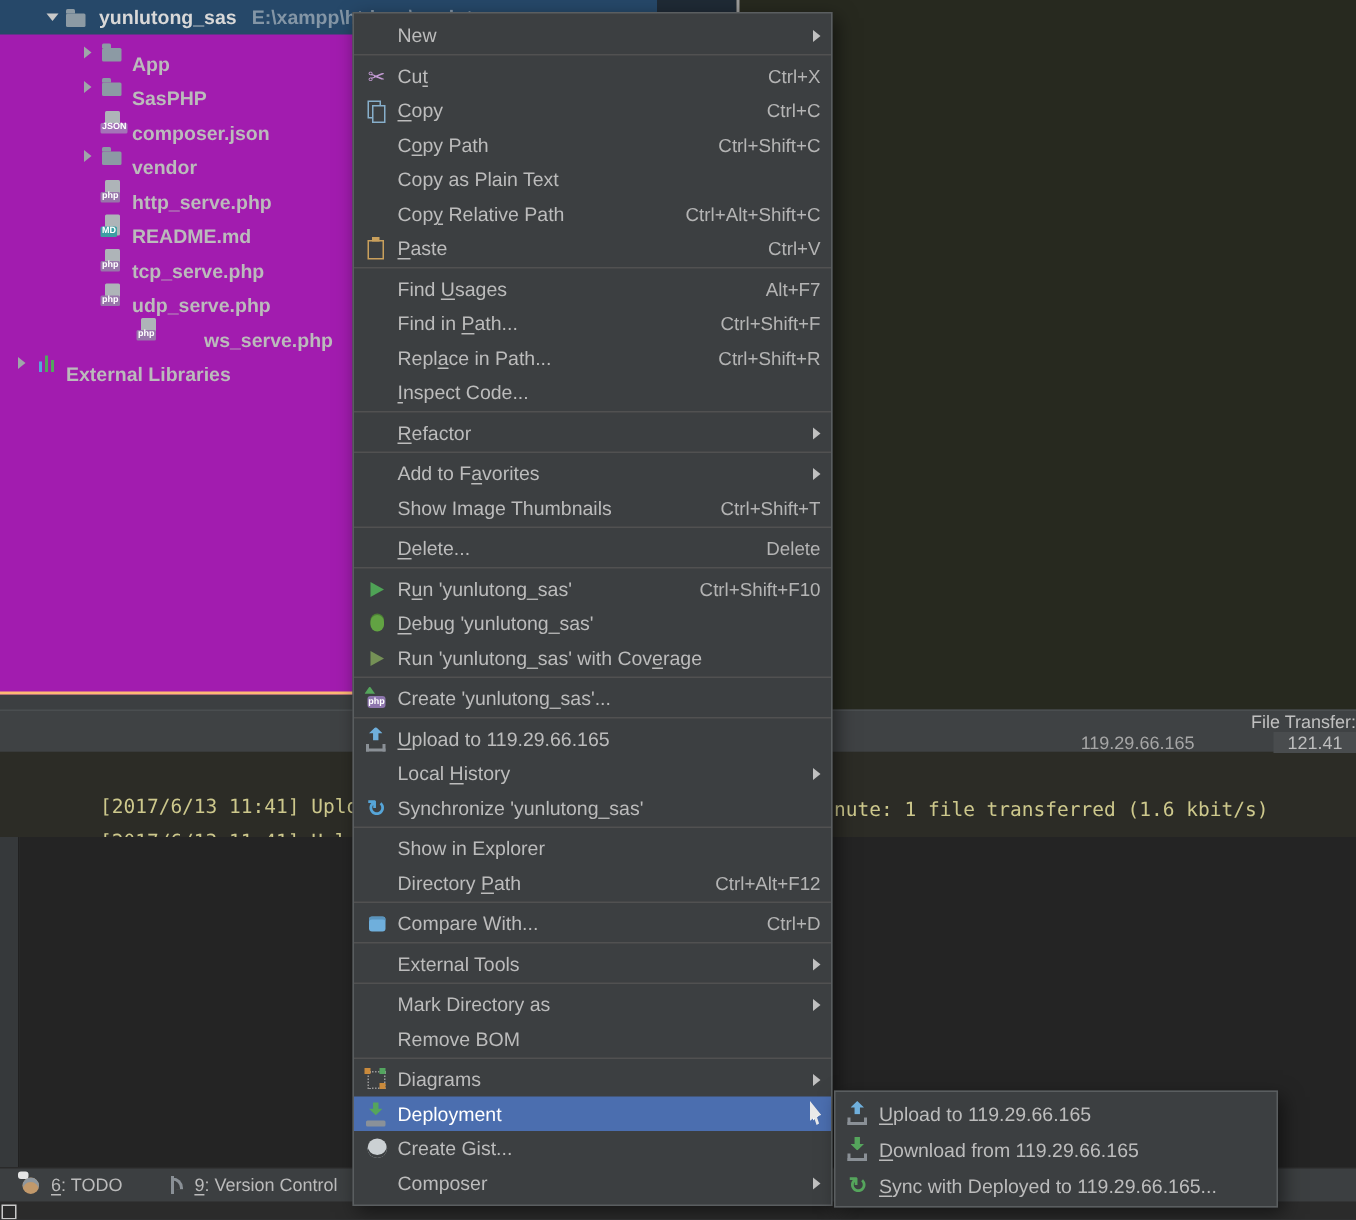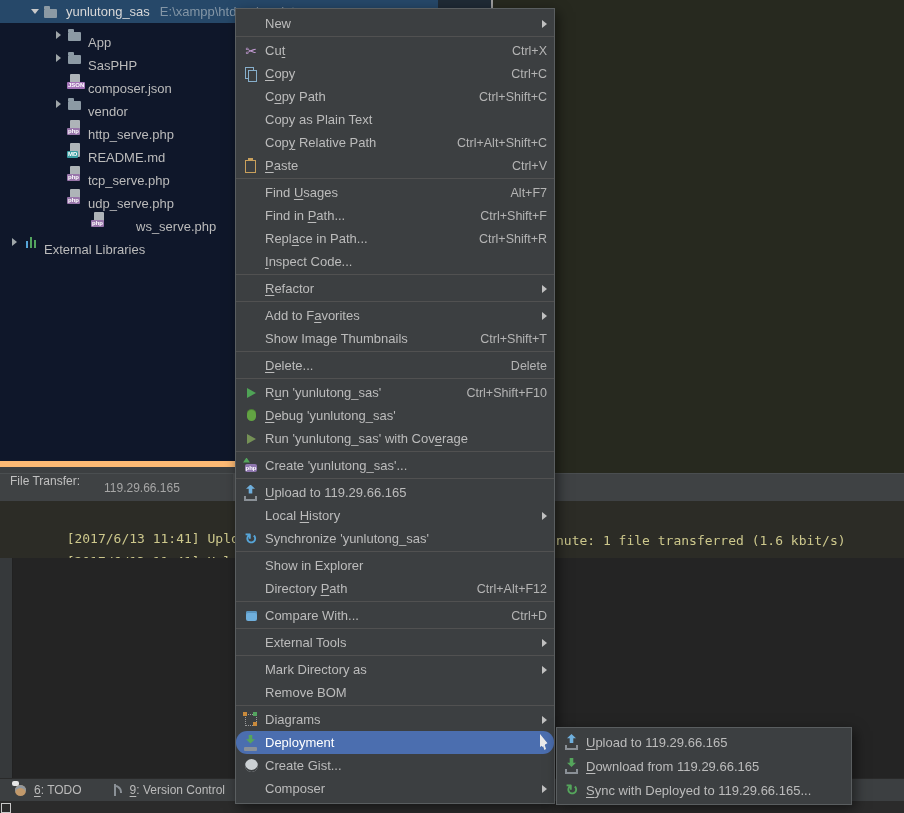--- a/index.html
+++ b/index.html
@@ -4,21 +4,21 @@
 <style>
   html,body{margin:0;padding:0;background:#2B2B2B;}
   #app{position:relative;width:904px;height:813px;overflow:hidden;background:#3C3F41;
        font-family:"Liberation Sans",sans-serif;-webkit-font-smoothing:antialiased;}
 
   
   #editor{position:absolute;left:438px;top:0;width:466px;height:477px;background:#27291F;}
   #tabstub{position:absolute;left:438px;top:0;width:53px;height:13px;background:#1F2A35;}
   #caret{position:absolute;left:491px;top:0;width:2px;height:12px;background:#9C9C9C;}
 
-  #tree-panel{position:absolute;left:0;top:0;width:438px;height:461px;background:#0f172a;border-bottom:6px solid #fdba74;}
+  #tree-panel{position:absolute;left:0;top:0;width:438px;height:461px;background:#a21caf;border-bottom:2px solid #fdba74;font-weight:bold;}
   .tree-row{height:23px;display:flex;align-items:center;font-size:13px;color:#BBBBBB;}
   .tree-row.root{background:#264869;padding-left:28px;width:438px;box-sizing:border-box;}
   .root-label{color:#D8D8D8;margin-left:2px;}
   .root-path{color:#8496A6;margin-left:10px;white-space:pre;}
   #tree-items{position:absolute;left:0;top:23px;width:438px;}
   .tri-box{width:13px;flex:none;display:flex;justify-content:center;}
   .tri{width:0;height:0;border-left:5px solid #9FA6A9;border-top:4px solid transparent;border-bottom:4px solid transparent;}
   .tri-down{width:0;height:0;border-top:5px solid #C9C9C9;border-left:4px solid transparent;border-right:4px solid transparent;}
   .ticon{width:16px;height:16px;flex:none;position:relative;margin:0 5px 0 2px;}
   .tlabel{white-space:pre;margin-top:15px;}
@@ -31,21 +31,21 @@
   .ic-php-file::after{content:"php";background:#9876AA;}
   .ic-json-file::after{content:"JSON";background:#A474B8;}
   .ic-md-file::after{content:"MD";background:#3C9EA3;}
   .ic-libraries::before{content:"";position:absolute;left:1px;top:2px;width:14px;height:12px;background:
     linear-gradient(#56A5D8,#56A5D8) 2px 5px/2px 7px no-repeat,
     linear-gradient(#53A55F,#53A55F) 6px 1px/2px 11px no-repeat,
     linear-gradient(#53A55F,#53A55F) 10px 4px/2px 8px no-repeat;}
 
   
   #ft-header{position:absolute;left:0;top:473px;width:904px;height:28px;background:#3F4244;border-top:1px solid #4A4E50;
-             display:flex;align-items:flex-start;font-size:12px;color:#C0C0C0;z-index:2;box-sizing:border-box;}
+             display:flex;align-items:flex-end;font-size:12px;color:#C0C0C0;z-index:2;box-sizing:border-box;flex-direction:column;}
   #ft-title{margin-left:10px;}
   #ft-tabs{display:flex;align-items:center;height:100%;margin-left:15px;gap:44px;}
   .ft-tab{display:flex;align-items:center;height:100%;padding:0 9px;color:#A6A6A6;}
   .ft-tab.selected{background:#494C4E;color:#BDBDBD;}
 
   
   #log-area{position:absolute;left:0;top:501px;width:904px;height:57px;background:#2C2C26;z-index:1;
             font-family:"DejaVu Sans Mono",monospace;font-size:13px;color:#CDC88C;padding-top:3px;box-sizing:border-box;}
   .log-line{height:23px;line-height:23px;padding-left:4px;white-space:pre;}
   #log-tail{position:absolute;left:556px;top:529px;height:23px;line-height:23px;z-index:2;
@@ -72,21 +72,21 @@
   #submenu{position:absolute;left:556px;top:727px;width:296px;background:#3C3F41;border:1px solid #5A5E60;
            box-shadow:3px 4px 12px rgba(0,0,0,.5);z-index:21;padding:2px 0;box-sizing:border-box;}
   .mi{height:23px;display:flex;align-items:center;padding:0 7px 0 6px;font-size:13px;color:#BCBCBC;}
   #submenu .mi{height:24px;}
   .mi .ic{width:18px;height:18px;flex:none;position:relative;display:flex;align-items:center;justify-content:center;margin-right:5px;}
   .ml{white-space:pre;}
   .mn{text-decoration:underline;text-underline-offset:2px;}
   .sp{flex:1;}
   .ms{font-size:12.5px;color:#B4B4B4;white-space:pre;}
   .ma{width:0;height:0;border-left:5px solid #C0C0C0;border-top:4px solid transparent;border-bottom:4px solid transparent;margin-left:8px;flex:none;}
-  .mi.selected{background:#4B6EAF;border-radius:11px;}
+  .mi.selected{background:#4B6EAF;}
   .mi.selected .ml,.mi.selected .ms{color:#FFFFFF;}
   .mi.selected .ma{border-left-color:#FFFFFF;}
   .menu-sep{height:4px;position:relative;}
   .menu-sep::after{content:"";position:absolute;left:0;right:0;top:1px;height:1px;background:#515151;}
 
   
   .ic-cut::before{content:"\2702";color:#C39BD3;font-size:14px;}
   .ic-copy::before{content:"";position:absolute;left:3px;top:2px;width:7px;height:10px;border:1px solid #87AFCB;}
   .ic-copy::after{content:"";position:absolute;left:6px;top:5px;width:7px;height:10px;border:1px solid #87AFCB;background:#3C3F41;}
   .ic-paste::before{content:"";position:absolute;left:3px;top:3px;width:9px;height:11px;border:1px solid #C9A05C;}

